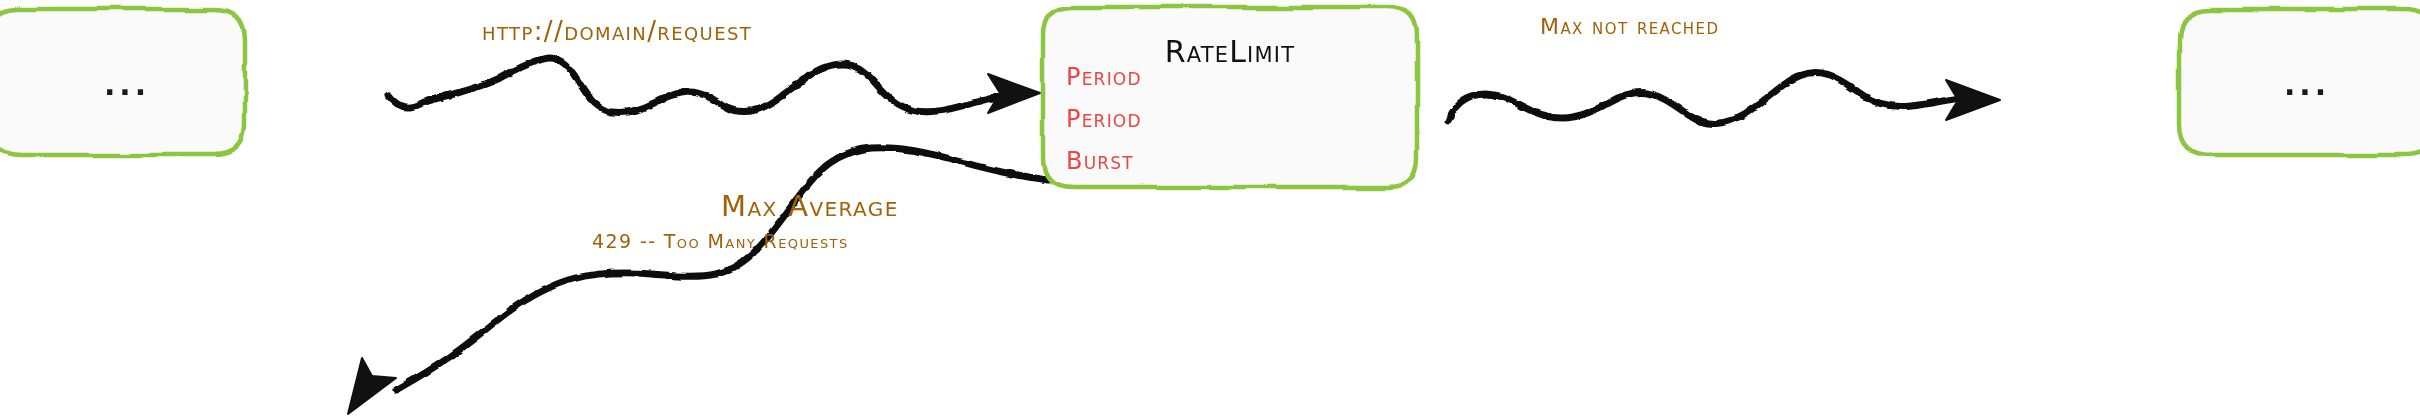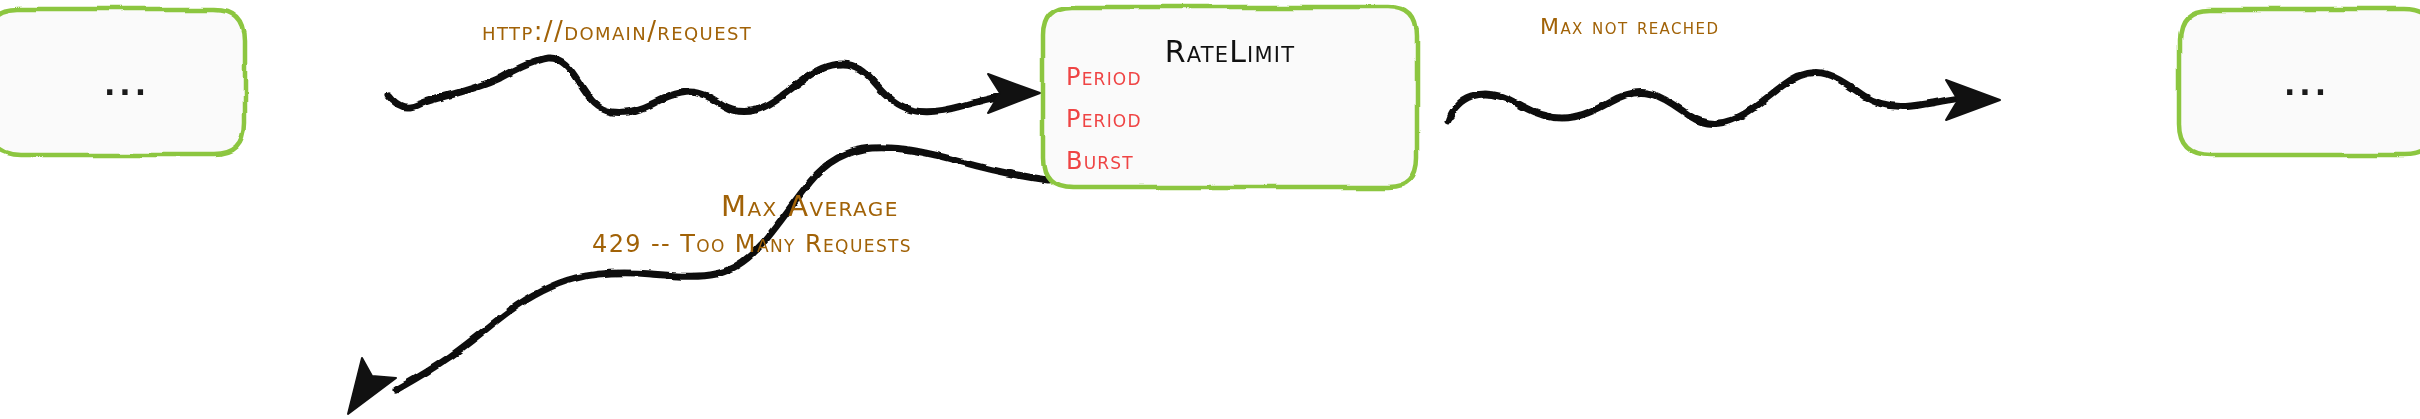--- a/index.html
+++ b/index.html
@@ -216,15 +216,15 @@
     </svg>
     <div class="node-label ellipsis-label" style="top:64px; padding-right:18px;">...</div>
   </div>
 
   <div class="hand-text" style="left:482px; top:18px; font-size:26px;">http://domain/request</div>
 
   <div class="hand-text cap-first" style="left:1540px; top:16px; font-size:22px;">Max not reached</div>
 
   <div class="hand-text cap-first" style="left:721px; top:192px; font-size:29px;">Max Average</div>
 
-  <div class="hand-text cap-first" style="left:592px; top:232px; font-size:24px;">429 -- Too Many Requests</div>
+  <div class="hand-text cap-first" style="left:592px; top:232px; font-size:19px;">429 -- Too Many Requests</div>
 
 </div>
 
 </body></html>

